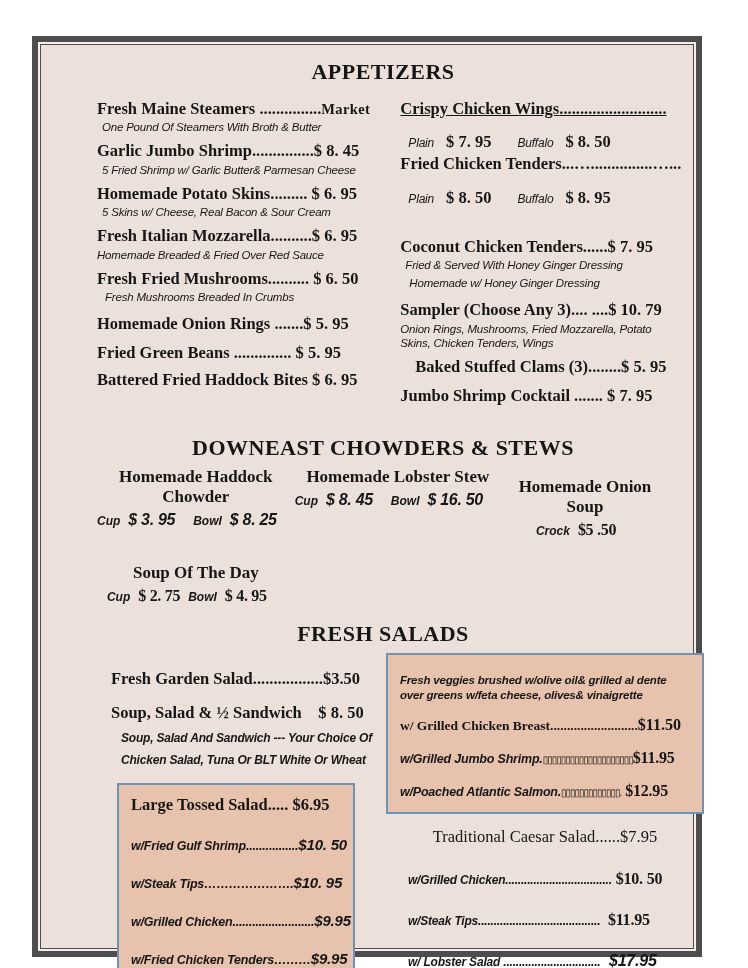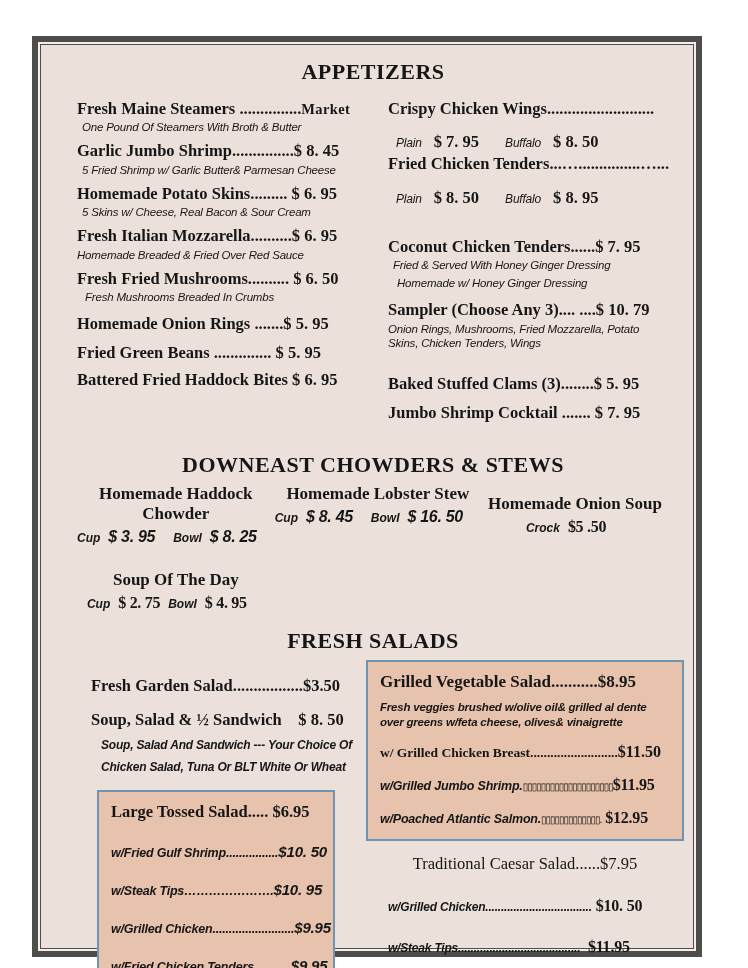--- a/index.html
+++ b/index.html
@@ -2,21 +2,21 @@
 <html><head>
 <meta charset="utf-8">
 <style>
   html,body{margin:0;padding:0;background:#fff;}
   .page{position:relative;width:748px;height:968px;background:#ffffff;
         font-family:"Liberation Serif",serif;color:#161616;overflow:hidden;}
   .frame{position:absolute;left:32px;top:36px;width:670px;height:921px;
          box-sizing:border-box;border:6px solid #4e4d4d;background:#f6eeea;}
   .frame-inner{position:absolute;left:2px;top:2px;right:2px;bottom:2px;
          border:1px solid #4e4d4d;background:#ece0db;box-sizing:border-box;
-         padding:10px 24px 8px 36px;}
+         padding:10px 24px 8px 56px;}
   .sec-title{text-align:center;font-weight:bold;font-size:22px;letter-spacing:.5px;margin:4px 0 6px 0;}
   .cols{display:flex;gap:14px;}
   .acol-l{width:316px;}
   .acol-r{width:292px;margin-left:16px;}
   .it{font-weight:bold;font-size:16.5px;line-height:1.12;margin-top:9px;white-space:nowrap;}
   .it .pr{font-weight:bold;}
   .it .mkt{font-size:14.5px;letter-spacing:.4px;}
   .ds{font-family:"Liberation Sans",sans-serif;font-style:italic;font-size:11.5px;
       letter-spacing:-.2px;margin:3px 0 0 5px;white-space:nowrap;}
   .ds2{white-space:normal;line-height:1.2;}
@@ -88,41 +88,41 @@
 
           <div class="it"><span>Fresh Fried Mushrooms</span><span>..........</span><span class="pr"> $ 6. 50</span></div>
           <div class="ds" style="margin-left:8px;">Fresh Mushrooms Breaded In Crumbs</div>
 
           <div class="it" style="margin-top:12px;"><span>Homemade Onion Rings</span><span>  .......</span><span class="pr">$ 5. 95</span></div>
           <div class="it" style="margin-top:10px;"><span>Fried Green Beans</span><span>  ..............  </span><span class="pr">$ 5. 95</span></div>
           <div class="it" style="margin-top:9px;"><span>Battered Fried Haddock Bites</span><span> </span><span class="pr">$ 6. 95</span></div>
         </div>
 
         <div class="acol-r">
-          <div class="it" style="margin-top:9px;"><span>Crispy Chicken Wings</span><span>..........................</span></div>
+          <div class="it" style="margin-top:9px;text-decoration:underline;"><span>Crispy Chicken Wings</span><span>..........................</span></div>
           <div class="sizes">
             <span class="lbl">Plain</span><span class="pp">$ 7. 95</span><span class="lbl">Buffalo</span><span class="pp">$ 8. 50</span>
           </div>
 
           <div class="it" style="margin-top:2px;"><span>Fried Chicken Tenders</span><span>...…...............…...</span></div>
           <div class="sizes">
             <span class="lbl">Plain</span><span class="pp">$ 8. 50</span><span class="lbl">Buffalo</span><span class="pp">$ 8. 95</span>
           </div>
 
           <div class="gap18"></div>
 
           <div class="it"><span>Coconut Chicken Tenders</span><span>......</span><span class="pr">$ 7. 95</span></div>
           <div class="ds">Fried &amp;  Served With Honey Ginger Dressing</div>
 
           <div class="ds" style="margin-left:9px;margin-top:6px;">Homemade w/ Honey Ginger Dressing</div>
 
           <div class="it" style="margin-top:12px;"><span>Sampler (Choose Any 3)</span><span>.... ....</span><span class="pr">$ 10. 79</span></div>
           <div class="ds ds2" style="margin-left:0;">Onion Rings, Mushrooms, Fried Mozzarella, Potato Skins, Chicken Tenders, Wings</div>
 
-          <div class="it" style="margin-top:25px;"><span>Baked Stuffed Clams (3)</span><span>........</span><span class="pr">$ 5. 95</span></div>
+          <div class="it" style="margin-top:8px;text-align:center;"><span>Baked Stuffed Clams (3)</span><span>........</span><span class="pr">$ 5. 95</span></div>
           <div class="it" style="margin-top:10px;"><span>Jumbo Shrimp Cocktail</span><span> ....... </span><span class="pr">$ 7. 95</span></div>
         </div>
       </div>
 
       <div class="sec-title" style="margin-top:30px;">DOWNEAST CHOWDERS &amp; STEWS</div>
       <div class="chow">
 
         <div class="chent">
           <div class="chname">Homemade Haddock Chowder</div>
           <div class="chsizes">
@@ -167,21 +167,20 @@
             <div class="brow"><span>w/Fried Gulf Shrimp</span><span>................</span><span class="bpr">$10. 50</span></div>
             <div class="brow"><span>w/Steak Tips</span><span>………………….</span><span class="bpr">$10. 95</span></div>
             <div class="brow"><span>w/Grilled Chicken</span><span>.........................</span><span class="bpr">$9.95</span></div>
             <div class="brow"><span>w/Fried Chicken Tenders</span><span>………</span><span class="bpr">$9.95</span></div>
 
           </div>
         </div>
 
         <div class="scol-r">
           <div class="box vbox">
-            <div class="vbox-title"><span>Grilled Vegetable Salad</span><span>...........</span><span>$8.95</span></div>
             <div class="vdesc">Fresh veggies brushed w/olive oil&amp;  grilled al dente over greens w/feta cheese, olives&amp;  vinaigrette</div>
             <div class="vrow-serif"><span>w/ Grilled Chicken Breast</span><span>..........................</span><span class="vpr">$11.50</span></div>
             <div class="vrow"><span>w/Grilled Jumbo Shrimp.</span><span class="tofu">▯▯▯▯▯▯▯▯▯▯▯▯▯▯▯▯▯▯▯▯</span><span class="vpr">$11.95</span></div>
             <div class="vrow"><span>w/Poached Atlantic Salmon.</span><span class="tofu">▯▯▯▯▯▯▯▯▯▯▯▯▯.</span><span class="vpr"> $12.95</span></div>
           </div>
 
           <div class="caesar-name"><span>Traditional Caesar Salad</span><span>......</span><span>$7.95</span></div>
 
           <div class="crow"><span>w/Grilled Chicken</span><span>..................................</span><span class="cpr" style="white-space:pre;"> $10. 50</span></div>
           <div class="crow"><span>w/Steak Tips</span><span>.......................................</span><span class="cpr" style="white-space:pre;">  $11.95</span></div>

